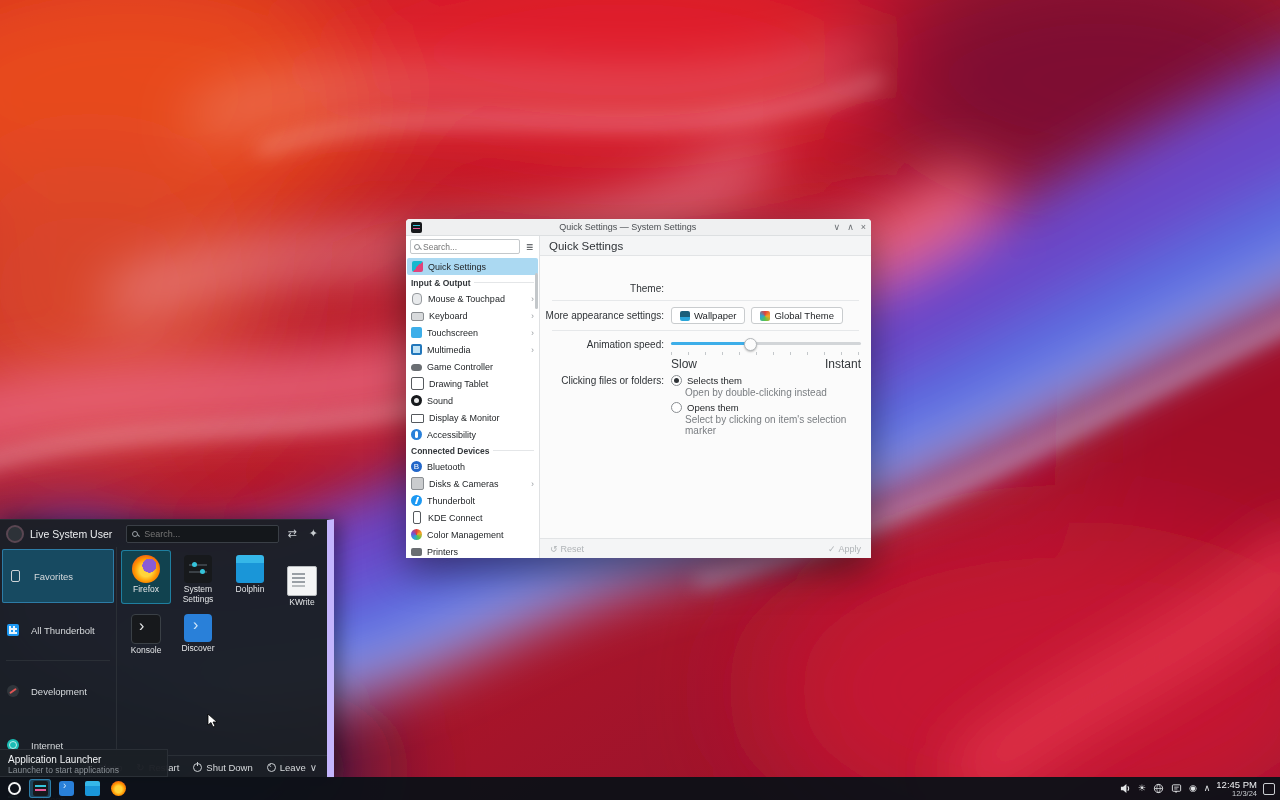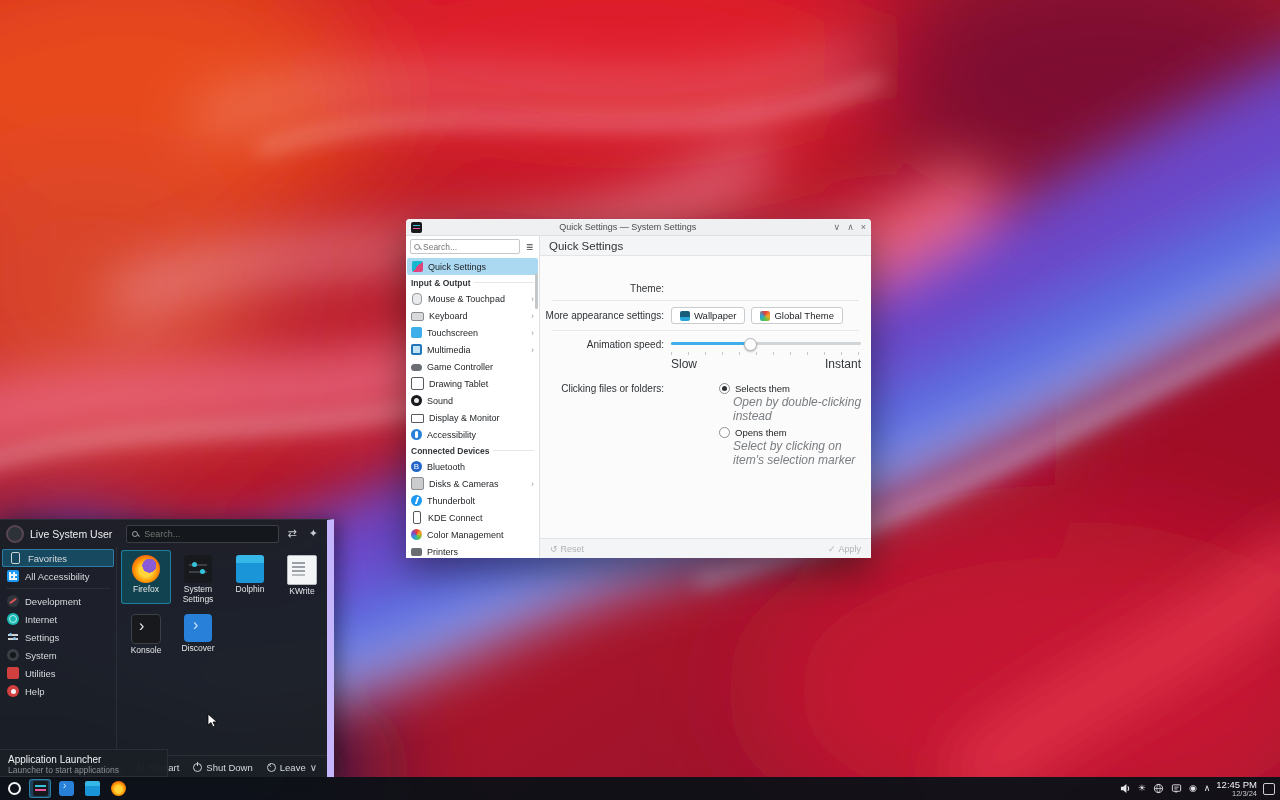--- a/index.html
+++ b/index.html
@@ -88,39 +88,39 @@
   .slider .track{position:absolute;left:0;right:0;top:5px;height:3px;border-radius:2px;background:#d2d5d8;}
   .slider .fill{position:absolute;left:0;top:5px;height:3px;border-radius:2px;background:#3daee9;}
   .slider .handle{position:absolute;top:1px;width:11px;height:11px;border-radius:50%;background:#fcfcfc;border:1px solid #b4b8bb;box-shadow:0 1px 2px rgba(0,0,0,.25);}
   .ticks{width:190px;height:3px;margin-top:1px;
     background:repeating-linear-gradient(90deg,#c4c8cb 0 1px,transparent 1px 17px);}
   .minmax{display:flex;justify-content:space-between;width:190px;font-size:12px;color:#33373b;margin-top:2px;}
   .radio{display:flex;align-items:center;gap:5px;}
   .rdot{width:9px;height:9px;border-radius:50%;border:1px solid #8a8e92;background:#fff;position:relative;flex:0 0 auto;}
   .rdot.on::after{content:"";position:absolute;inset:2px;border-radius:50%;background:#2f3337;}
   .rlbl{font-size:9.5px;color:#232629;}
-  .rsub{font-size:12px;color:#7a7e82;margin:1px 0 4px 14px;font-style:italic;}
+  .rsub{font-size:10px;color:#7a7e82;margin:1px 0 4px 14px;}
   .c-footer{flex:0 0 auto;height:19px;border-top:1px solid #e2e4e6;background:#f4f5f6;display:flex;align-items:center;
     justify-content:space-between;padding:0 10px;color:#b0b4b7;font-size:9px;}
   .c-footer .fbtn{display:flex;align-items:center;gap:3px;}
   
   .launcher{position:absolute;left:0;top:519px;width:327px;height:258px;background:rgba(27,31,37,.97);
     border-right:7px solid #c4b5fd;border-top:1px solid #2a2f36;color:#d7dadd;display:flex;flex-direction:column;font-size:10px;
     box-shadow:6px 0 18px rgba(0,0,0,.4);}
   .l-head{height:27px;display:flex;align-items:center;padding:0 6px;gap:6px;flex:0 0 auto;}
   .avatar{width:18px;height:18px;border-radius:50%;background:#2d3238;border:2px solid #5a4652;box-sizing:border-box;}
   .l-user{font-size:10.5px;color:#eceef0;flex:0 0 auto;margin-right:8px;}
   .l-search{flex:1;display:flex;align-items:center;gap:4px;background:#14171b;border:1px solid #3a3f46;border-radius:2px;height:16px;padding:0 5px;}
   .mag.dark::before{border-color:#9aa0a6;}
   .mag.dark::after{background:#9aa0a6;}
   .l-search input{border:0;outline:0;background:transparent;color:#9aa0a6;font-size:9px;width:100%;font-family:inherit;}
   .l-hico{color:#c9cdd1;font-size:11px;padding:0 3px;line-height:1;}
   .l-body{flex:1;display:flex;min-height:0;}
   .l-cats{width:116px;border-right:1px solid #2a2f36;padding-top:2px;}
-  .cat{display:flex;align-items:center;gap:6px;height:18px;padding:0 7px;}
+  .cat{display:flex;align-items:center;gap:12px;height:18px;padding:18px 7px;}
   .cat.sel{background:#174a61;box-shadow:inset 0 0 0 1px #2d7ca6;border-radius:2px;margin:0 2px;}
   .cat .clbl{font-size:9.5px;color:#d7dadd;}
   .cico{width:12px;height:12px;flex:0 0 auto;border-radius:2px;position:relative;}
   .ci-fav{border:1.5px solid #cfd3d6;border-radius:2px;width:7px;height:10px;margin:0 2px;background:transparent;}
   .ci-apps{background:#1d99f3;}
   .ci-apps::after{content:"";position:absolute;inset:2px;
     background:repeating-linear-gradient(90deg,#fff 0 2px,transparent 2px 4px),repeating-linear-gradient(0deg,#fff 0 2px,transparent 2px 4px);opacity:.9;}
   .ci-dev{background:#30353b;border-radius:50%;}
   .ci-dev::after{content:"";position:absolute;left:2px;top:5px;width:8px;height:2px;background:#e05555;transform:rotate(-35deg);border-radius:1px;}
   .ci-net{background:#1abcb4;border-radius:50%;}
@@ -366,21 +366,21 @@
                 <div class="fill" style="width: 41%;"></div>
                 <div class="handle" style="left: calc(41% - 5px);"></div>
               </div>
               <div class="ticks"></div>
               <div class="minmax">
                 <span>Slow</span>
                 <span>Instant</span>
               </div>
             </div>
           </div>
-          <div class="frow" style="margin-top:12px;gap:48px;">
+          <div class="frow" style="margin-top:4px;">
             <div class="flabel">Clicking files or folders:</div>
             <div>
               <div class="radio">
                 <span class="rdot on"></span>
                 <span class="rlbl">Selects them</span>
               </div>
               <div class="rsub">Open by double-clicking instead</div>
               <div class="radio">
                 <span class="rdot"></span>
                 <span class="rlbl">Opens them</span>
@@ -415,21 +415,21 @@
       <span class="l-hico">✦</span>
     </div>
     <div class="l-body">
       <div class="l-cats">
         <div class="cat sel">
           <span class="cico ci-fav"></span>
           <span class="clbl">Favorites</span>
         </div>
         <div class="cat">
           <span class="cico ci-apps"></span>
-          <span class="clbl">All Accessibility</span>
+          <span class="clbl">All Thunderbolt</span>
         </div>
         <div style="height:1px;background:#2a2f36;margin:3px 6px;"></div>
         <div class="cat">
           <span class="cico ci-dev"></span>
           <span class="clbl">Development</span>
         </div>
         <div class="cat">
           <span class="cico ci-net"></span>
           <span class="clbl">Internet</span>
         </div>
@@ -456,21 +456,21 @@
           <div class="tlbl">Firefox</div>
         </div>
         <div class="tile" style="left:56px;top:3px;">
           <div class="ticon ai-syset"></div>
           <div class="tlbl">System Settings</div>
         </div>
         <div class="tile" style="left:108px;top:3px;">
           <div class="ticon ai-dolphin"></div>
           <div class="tlbl">Dolphin</div>
         </div>
-        <div class="tile" style="left:160px;top:3px;">
+        <div class="tile" style="left:160px;top:14px;">
           <div class="ticon ai-kwrite"></div>
           <div class="tlbl">KWrite</div>
         </div>
         <div class="tile" style="left:4px;top:62px;">
           <div class="ticon ai-konsole"></div>
           <div class="tlbl">Konsole</div>
         </div>
         <div class="tile" style="left:56px;top:62px;">
           <div class="ticon ai-discover"></div>
           <div class="tlbl">Discover</div>

